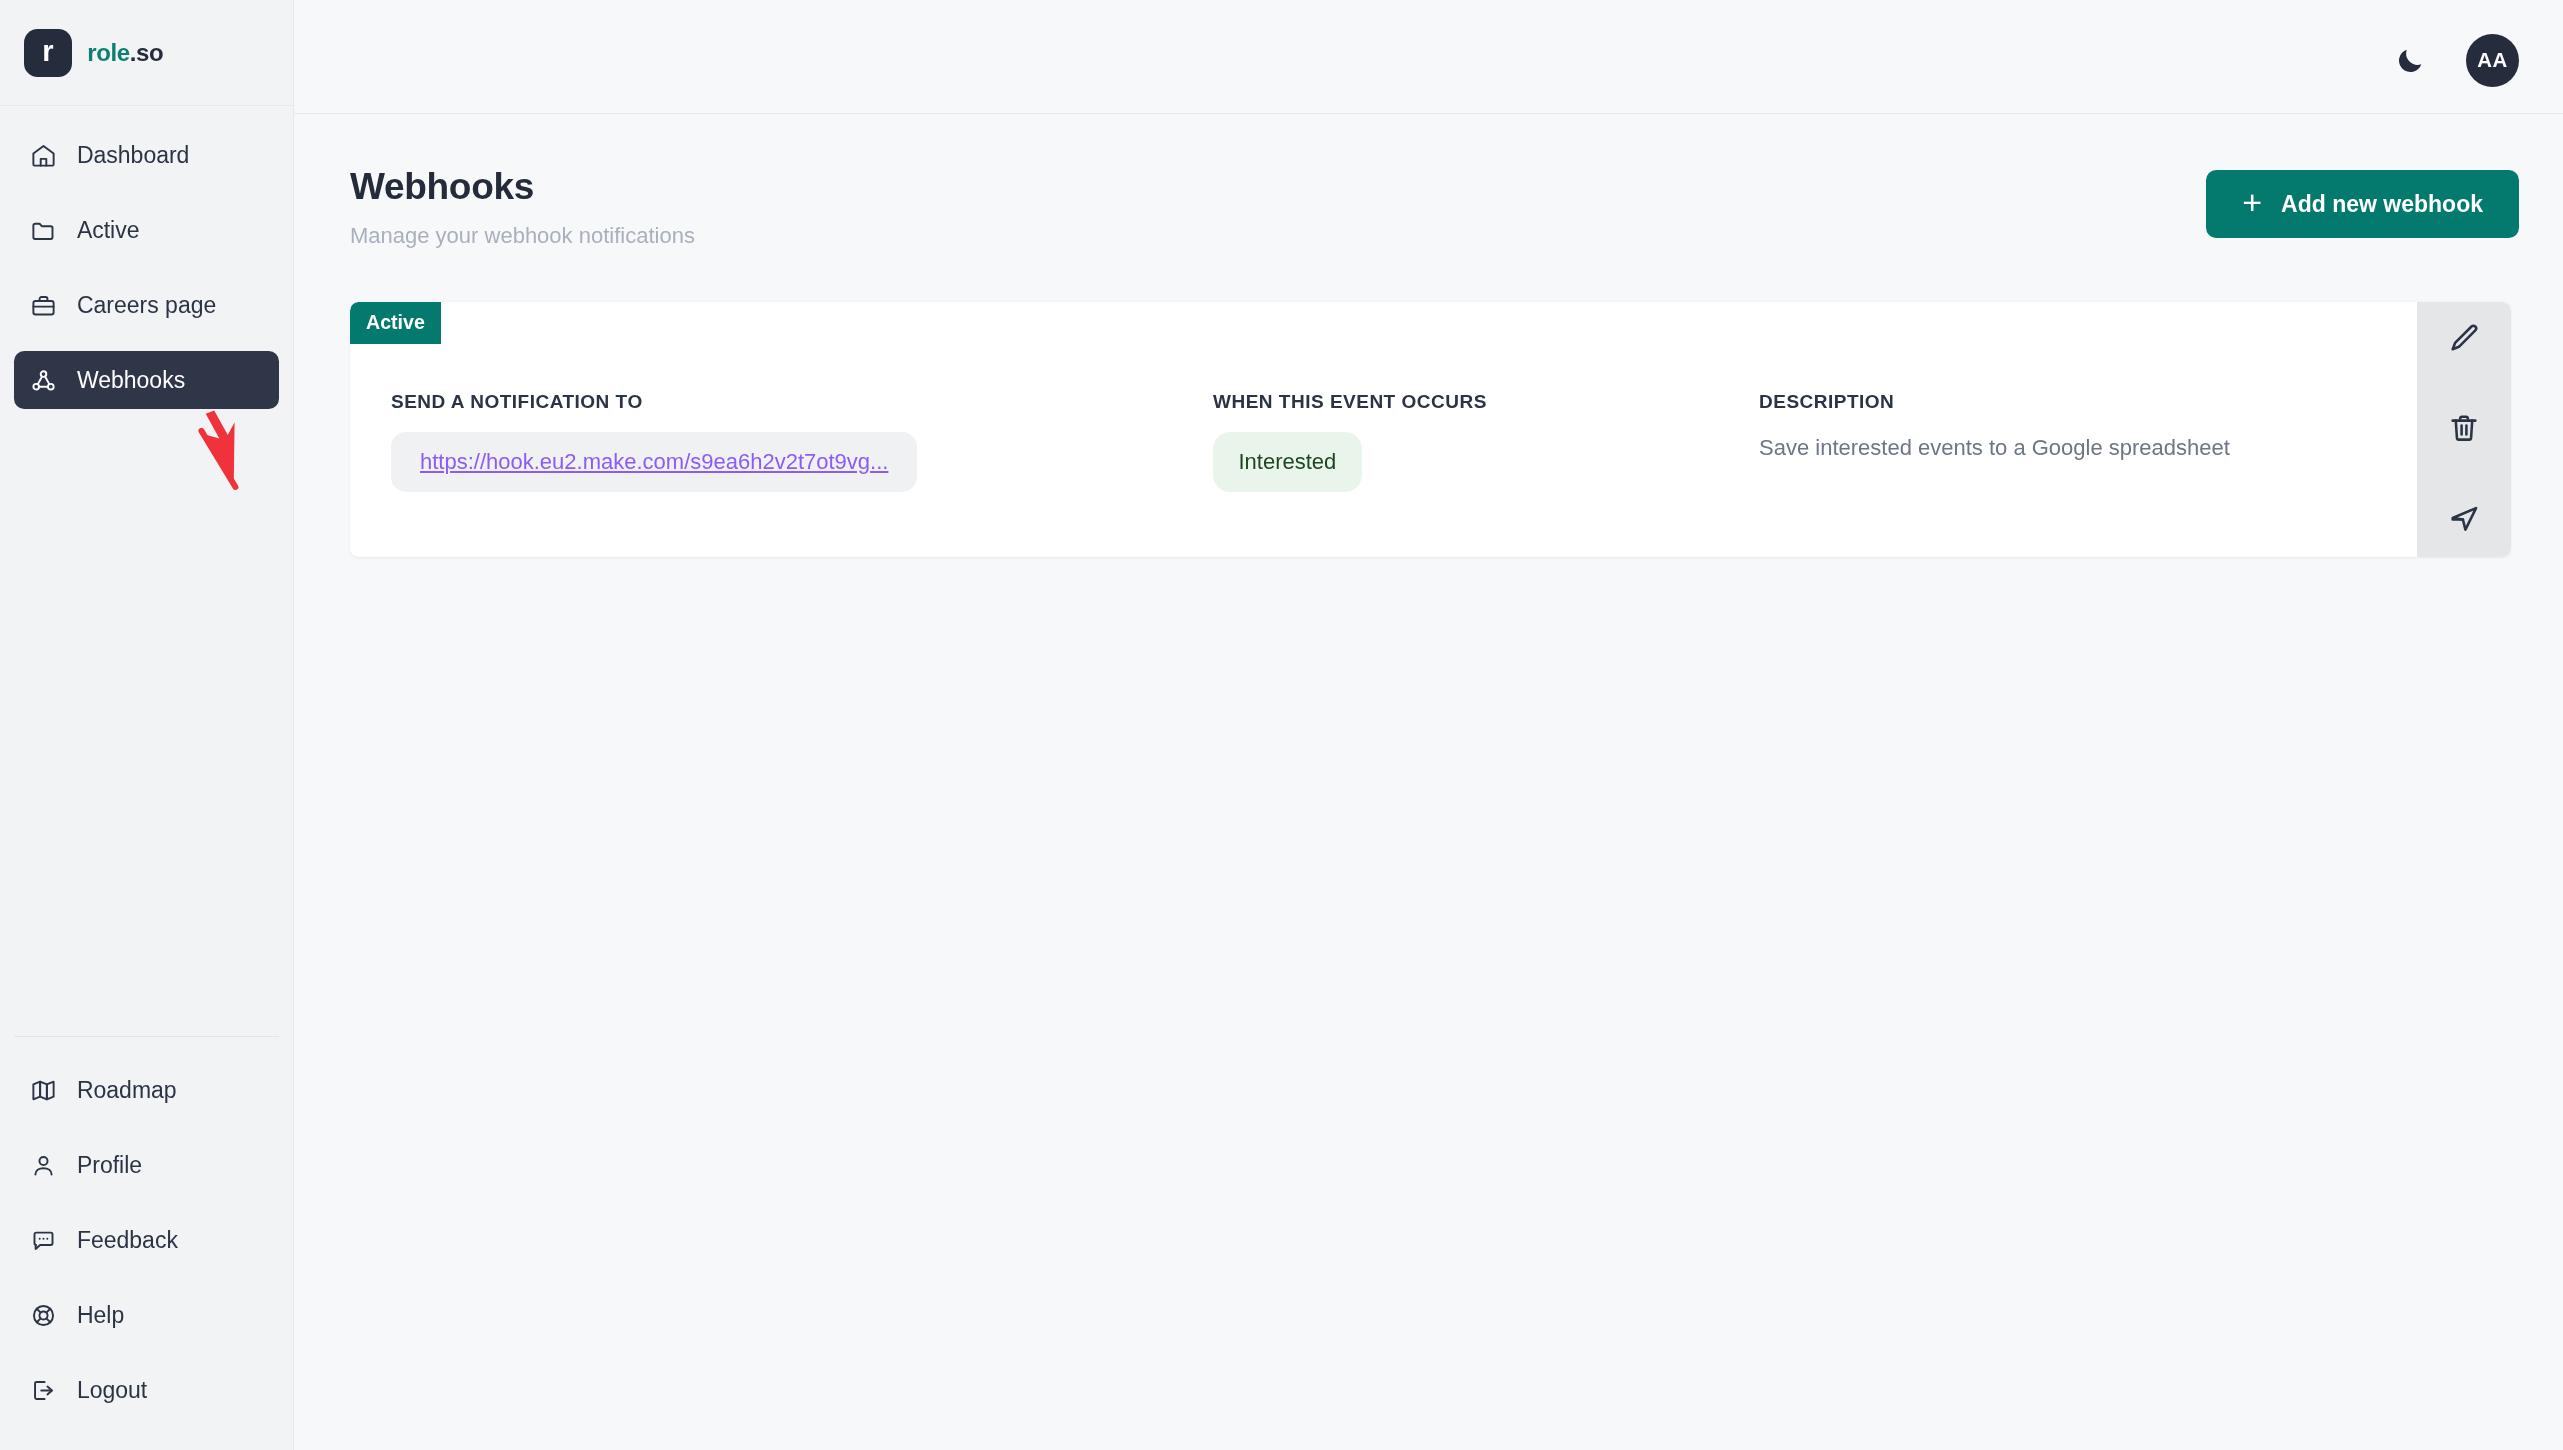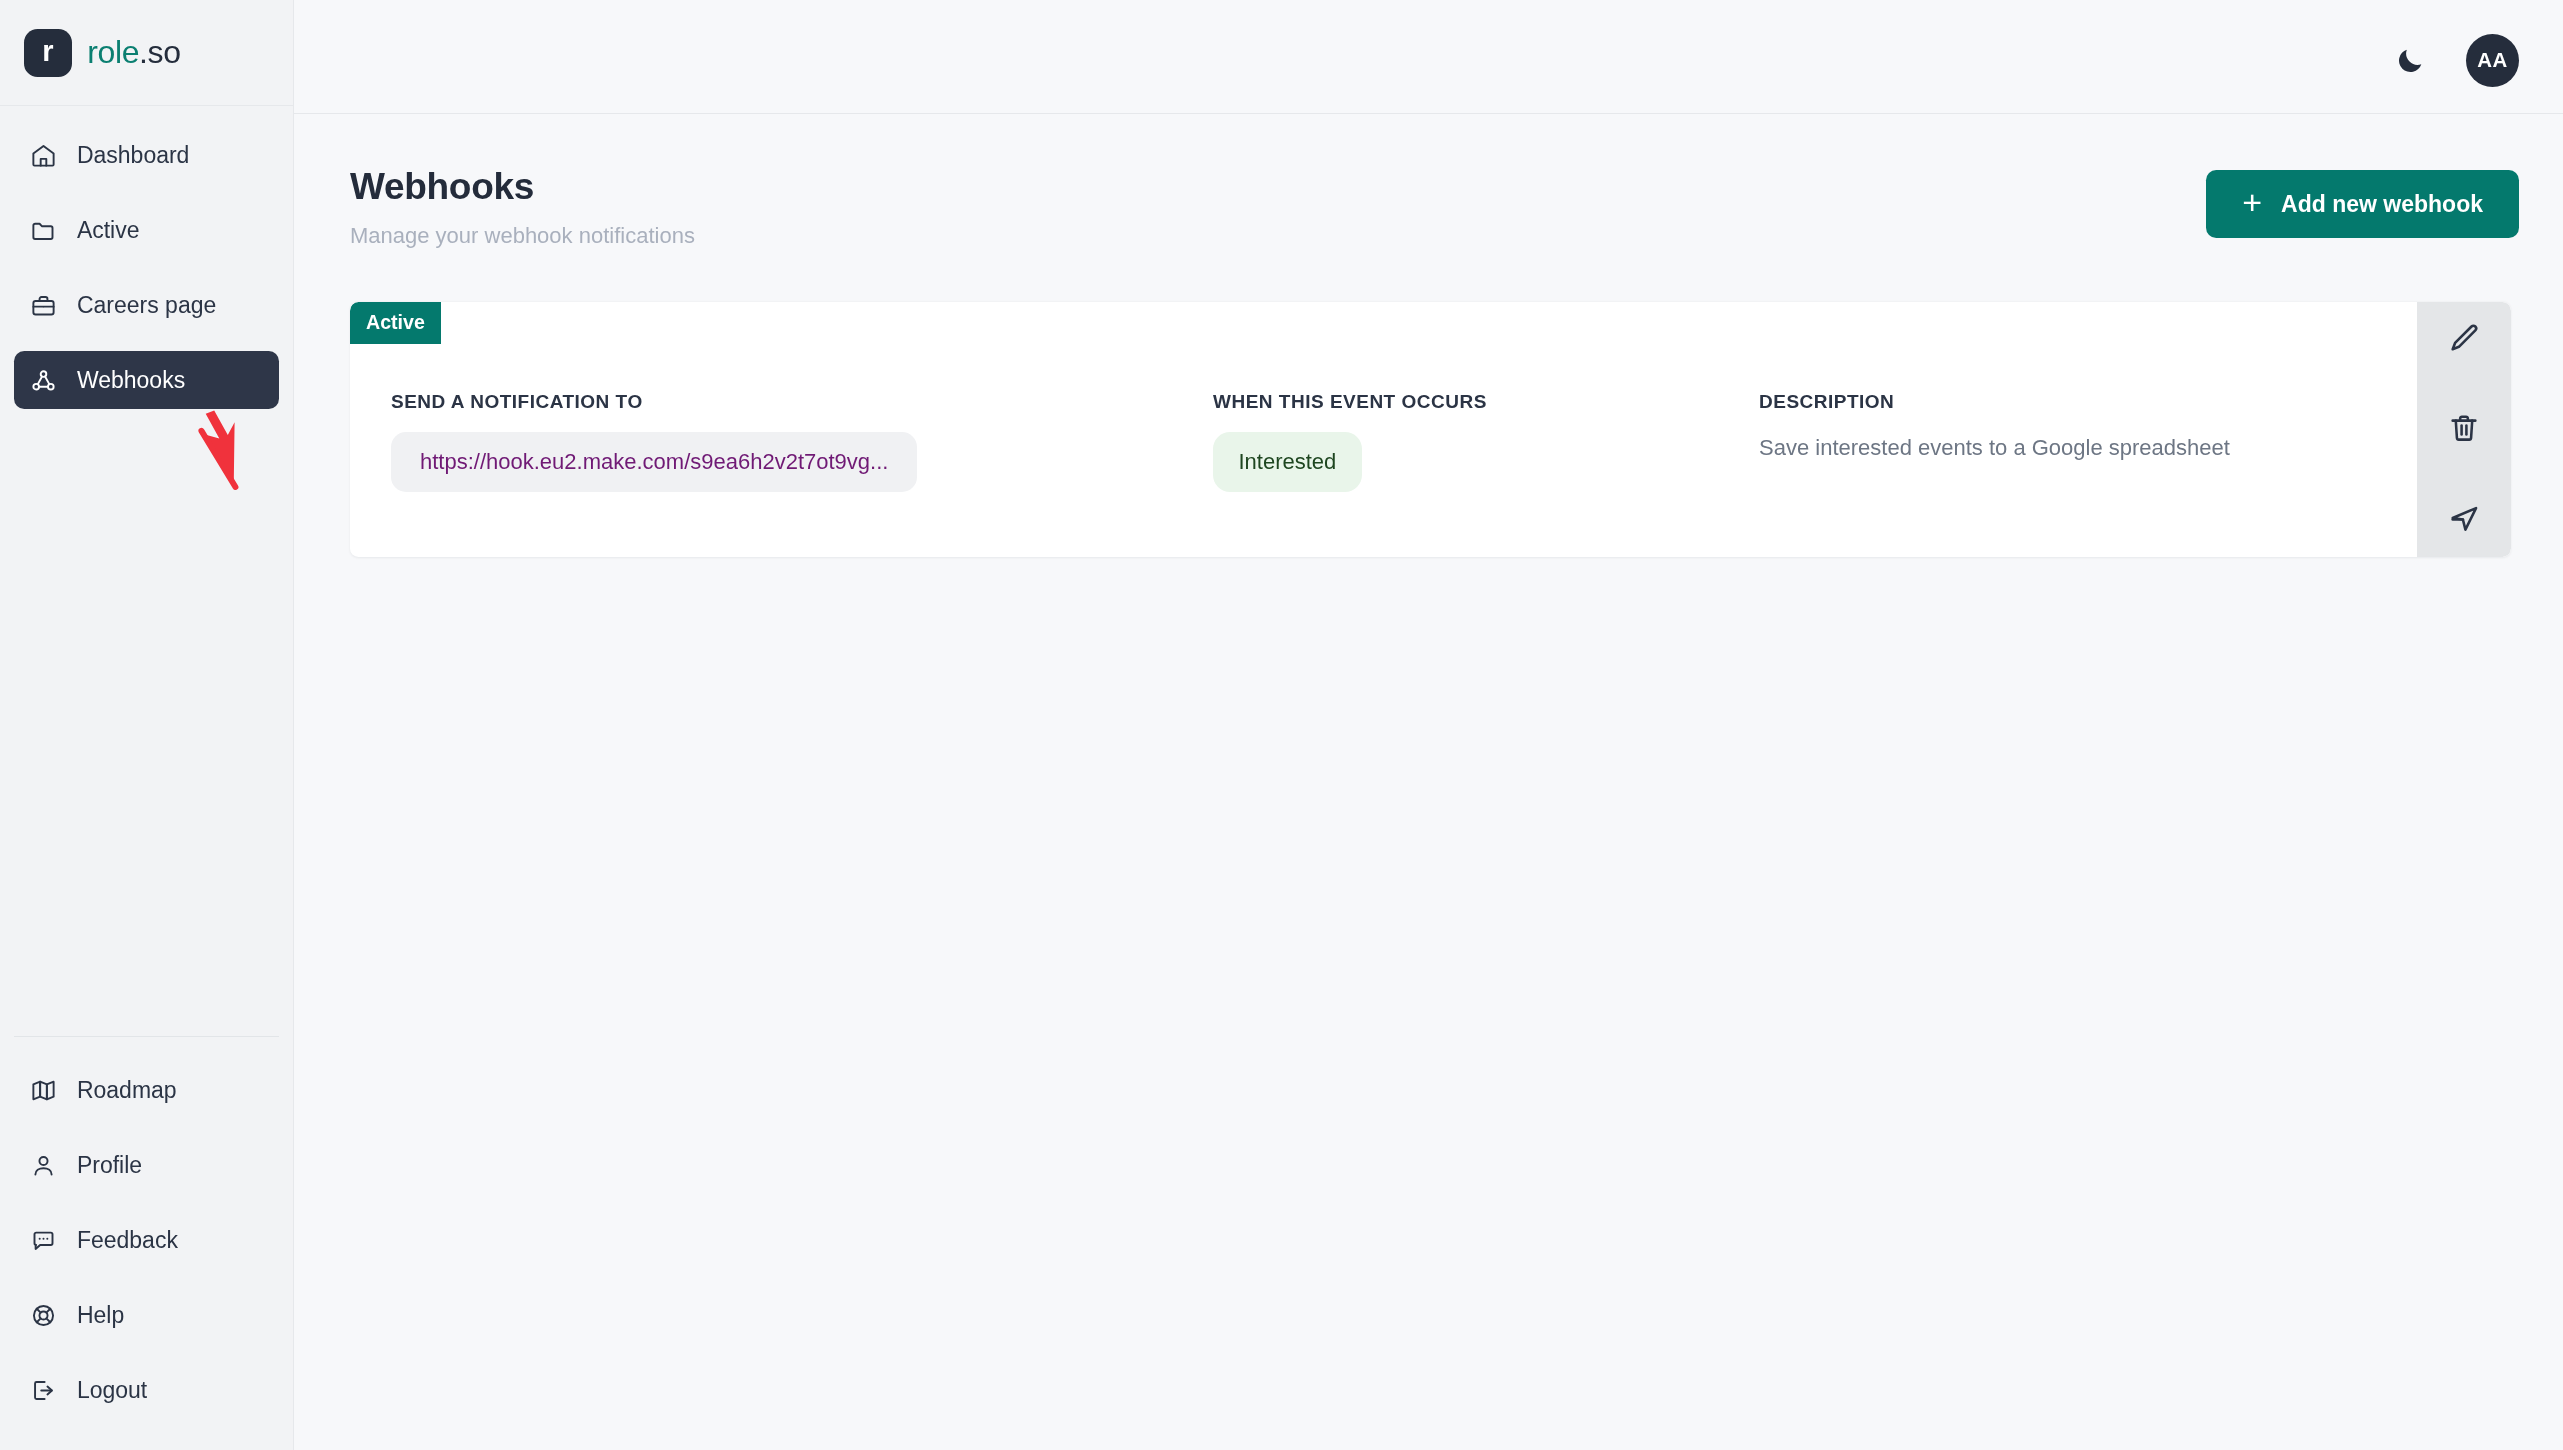--- a/index.html
+++ b/index.html
@@ -53,22 +53,22 @@
     display: flex;
     align-items: center;
     justify-content: center;
     font-size: 29px;
     font-weight: 700;
     line-height: 1;
     padding-bottom: 2.6px;
   }
 
   .brand-text {
-    font-size: 32px;
-    font-weight: 400;
+    font-size: 24px;
+    font-weight: 700;
     letter-spacing: -0.4px;
   }
   .brand-text .teal { color: #0b7f71; }
   .brand-text .dark { color: #252d3c; }
 
   .nav-top { padding: 20.4px 13.6px 0 13.6px; }
   .nav-bottom { padding: 0 13.6px 31px 13.6px; }
 
   .nav-spacer { flex: 1 1 auto; }
 
@@ -266,22 +266,23 @@
     line-height: 1;
   }
 
   .url-pill {
     margin-top: 20.4px;
     display: inline-block;
     background: #f0f1f3;
     border-radius: 15px;
     padding: 19px 29px;
     font-size: 22px;
-    color: #701a75;
+    color: #8b5cf6;
     line-height: 1;
+    text-decoration: underline;
   }
 
   .event-pill {
     margin-top: 20.4px;
     display: inline-block;
     background: #e9f5ea;
     color: #1e4620;
     border-radius: 17px;
     padding: 19px 25.5px;
     font-size: 22px;

